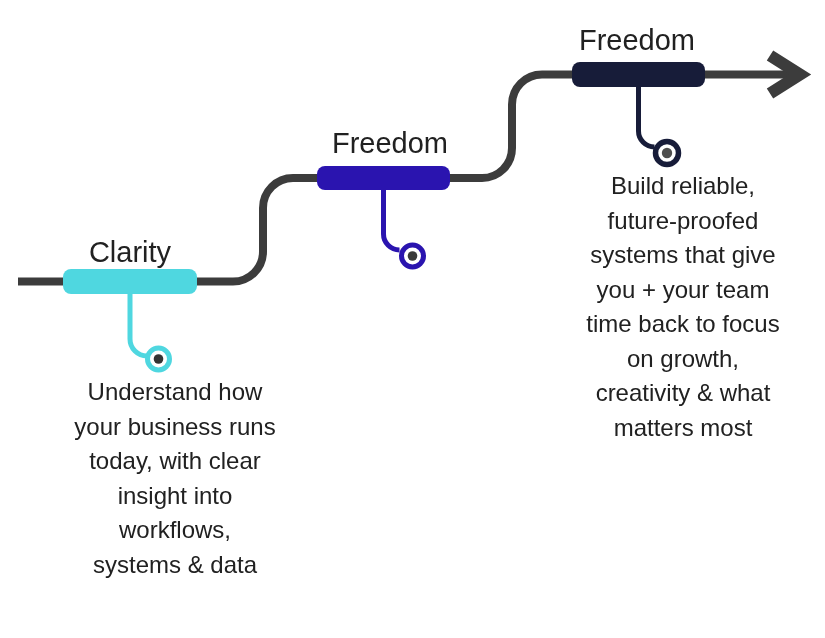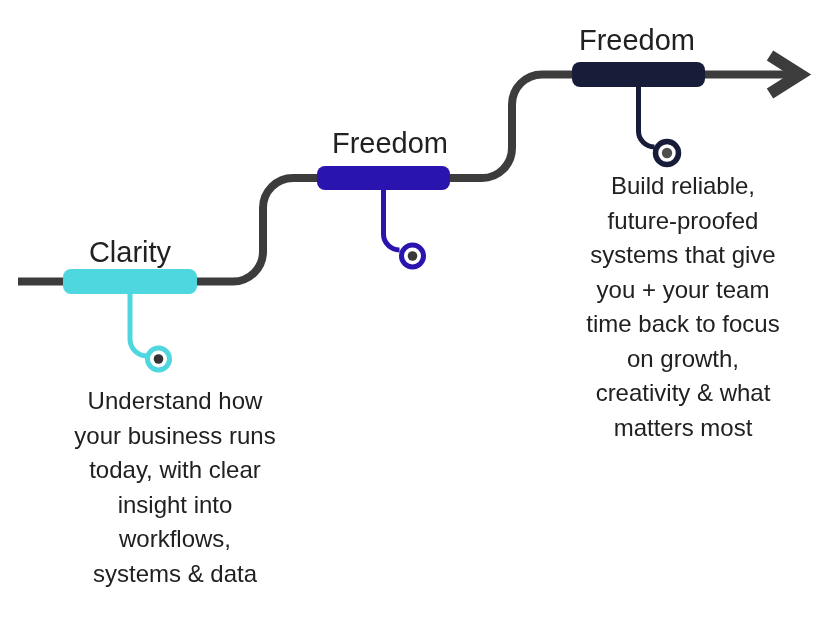--- a/index.html
+++ b/index.html
@@ -34,21 +34,21 @@
     width: 290px;
     font-size: 24px;
     line-height: 34.5px;
     text-align: center;
     color: #212121;
     white-space: pre-line;
   }
   #label-clarity { left: 130px; top: 234px; }
   #label-control { left: 390px; top: 125px; }
   #label-freedom { left: 637px; top: 22px; }
-  #desc-clarity  { left: 175px; top: 375px; margin-top: 9px; }
+  #desc-clarity  { left: 175px; top: 375px; }
   #desc-control  { left: 412px; top: 279px; }
   #desc-freedom  { left: 683px; top: 169px; }
 </style>
 </head>
 <body>
 
 <div class="stage-canvas">
 
   <svg class="journey-svg" width="825" height="638" viewBox="0 0 825 638">
 

